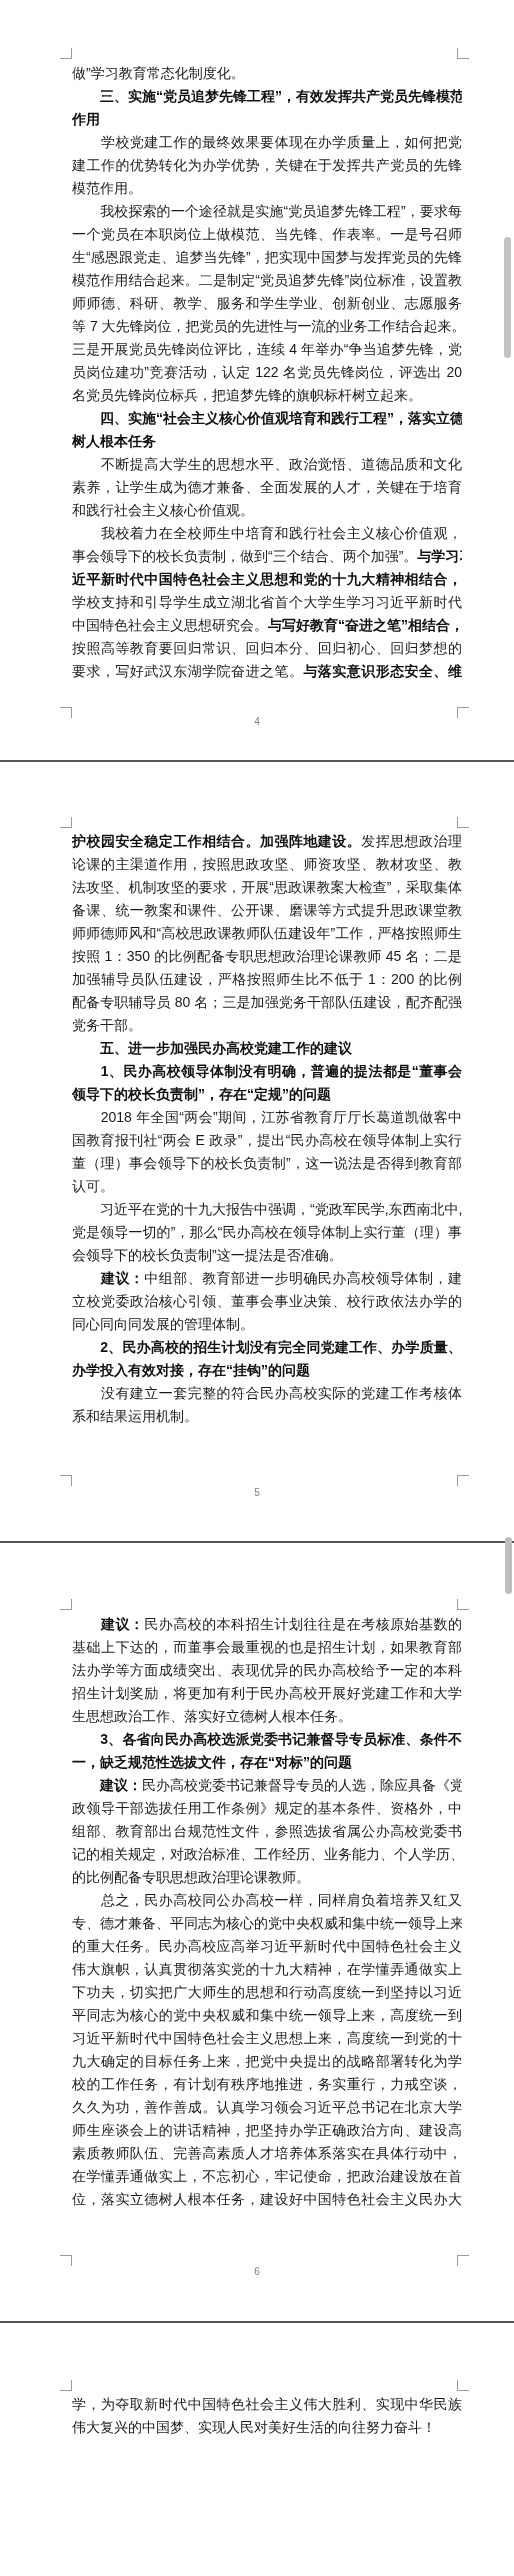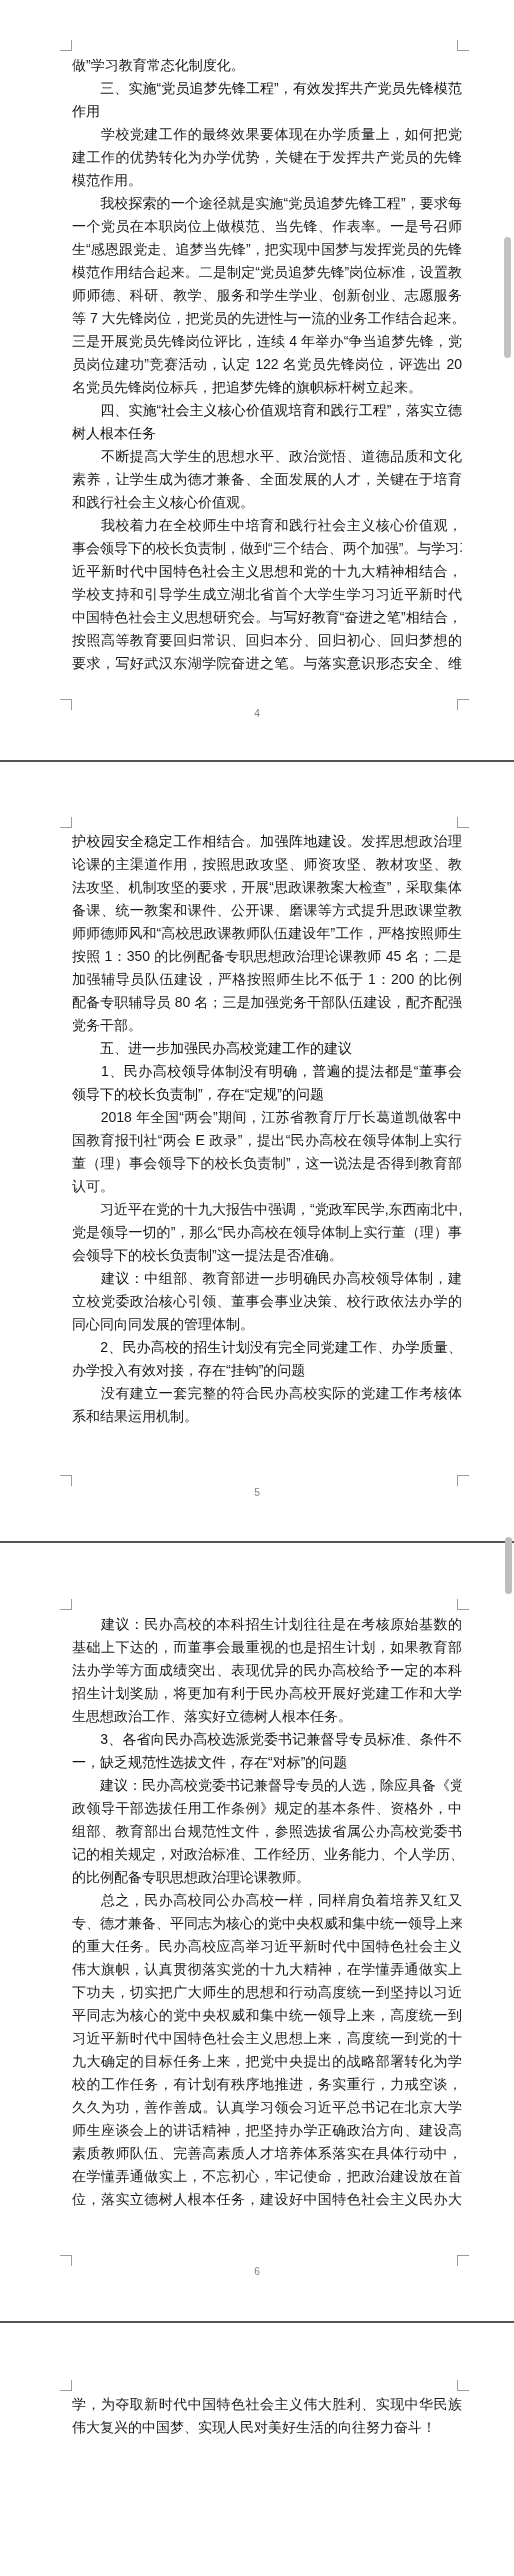--- a/index.html
+++ b/index.html
@@ -11,26 +11,26 @@
   .mark.tl{border-right:1.3px solid #9b9b9b;border-bottom:1.3px solid #9b9b9b;left:60px;}
   .mark.tr{border-left:1.3px solid #9b9b9b;border-bottom:1.3px solid #9b9b9b;right:45px;}
   .mark.bl{border-top:1.3px solid #9b9b9b;border-right:1.3px solid #9b9b9b;left:60px;}
   .mark.br{border-top:1.3px solid #9b9b9b;border-left:1.3px solid #9b9b9b;right:45px;}
   .page-text{position:absolute;left:72px;width:390px;color:#1a1a1a;
              font-size:14px;}
   .line{height:23px;line-height:23px;overflow:hidden;white-space:nowrap;
         text-align:justify;text-align-last:justify;text-justify:inter-ideograph;}
   .line.end{text-align-last:left;}
   .line span{white-space:nowrap;}
-  .line .b{font-weight:400;color:#111111;}
+  .line .b{font-weight:700;color:#111111;}
   .pagenum{position:absolute;left:0;width:514px;text-align:center;
            font-size:10.2px;line-height:11.4px;color:#808080;}
   .thumb{position:absolute;border-radius:3.8px;background:#c2c2c2;}
   
-  .page[data-page="0"]{top:4px;height:760px;}
+  .page[data-page="0"]{top:12px;height:760px;}
   .page[data-page="0"] .mark.tl,.page[data-page="0"] .mark.tr{top:36px;}
   .page[data-page="0"] .mark.bl,.page[data-page="0"] .mark.br{top:695px;}
   .page[data-page="0"] .page-text{top:50px;}
   .page[data-page="0"] .pagenum{top:704px;}
   .page[data-page="1"]{top:762px;height:779px;}
   .page[data-page="1"] .mark.tl,.page[data-page="1"] .mark.tr{top:55px;}
   .page[data-page="1"] .mark.bl,.page[data-page="1"] .mark.br{top:713px;}
   .page[data-page="1"] .page-text{top:68px;}
   .page[data-page="1"] .pagenum{top:725px;}
   .page[data-page="2"]{top:1543px;height:794px;}

